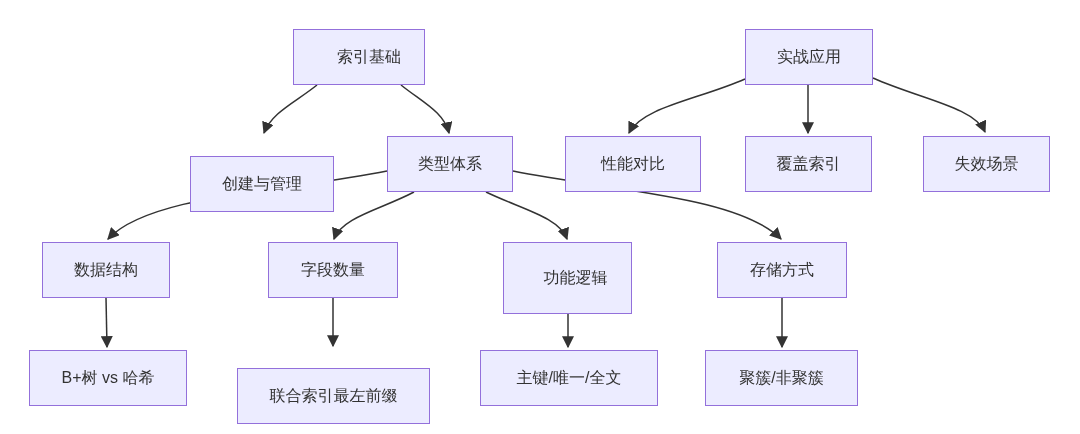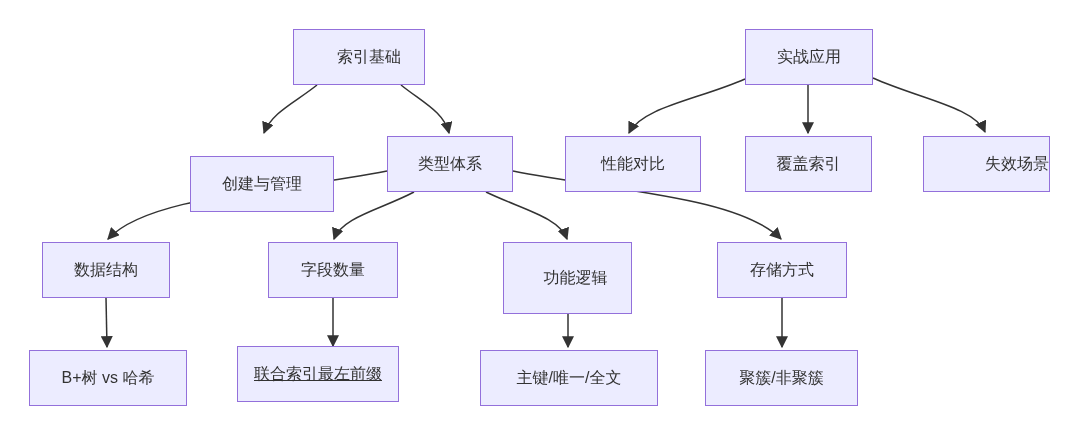--- a/index.html
+++ b/index.html
@@ -80,39 +80,39 @@
       </div>
       <div class="node" style="left: 387px; top: 136px; width: 126px; height: 56px;">
         <span>类型体系</span>
       </div>
       <div class="node" style="left: 565px; top: 136px; width: 136px; height: 56px;">
         <span>性能对比</span>
       </div>
       <div class="node" style="left: 745px; top: 136px; width: 127px; height: 56px;">
         <span>覆盖索引</span>
       </div>
-      <div class="node" style="left: 923px; top: 136px; width: 127px; height: 56px; justify-content: flex-end;">
+      <div class="node" style="left: 923px; top: 136px; width: 127px; height: 56px;">
         <span>失效场景</span>
       </div>
       <div class="node" style="left: 42px; top: 242px; width: 128px; height: 56px;">
         <span>数据结构</span>
       </div>
       <div class="node" style="left: 268px; top: 242px; width: 130px; height: 56px;">
         <span>字段数量</span>
       </div>
       <div class="node" style="left: 503px; top: 242px; width: 129px; height: 72px; padding-left: 16px;">
         <span>功能逻辑</span>
       </div>
       <div class="node" style="left: 717px; top: 242px; width: 130px; height: 56px; text-align: center;">
         <span>存储方式</span>
       </div>
       <div class="node" style="left: 29px; top: 350px; width: 158px; height: 56px;">
         <span>B+树 vs 哈希</span>
       </div>
-      <div class="node" style="left: 237px; top: 346px; width: 162px; height: 56px; text-decoration: underline;">
+      <div class="node" style="left: 237px; top: 368px; width: 193px; height: 56px;">
         <span>联合索引最左前缀</span>
       </div>
       <div class="node" style="left: 480px; top: 350px; width: 178px; height: 56px;">
         <span>主键/唯一/全文</span>
       </div>
       <div class="node" style="left: 705px; top: 350px; width: 153px; height: 56px;">
         <span>聚簇/非聚簇</span>
       </div>
     </div>
 </div>

